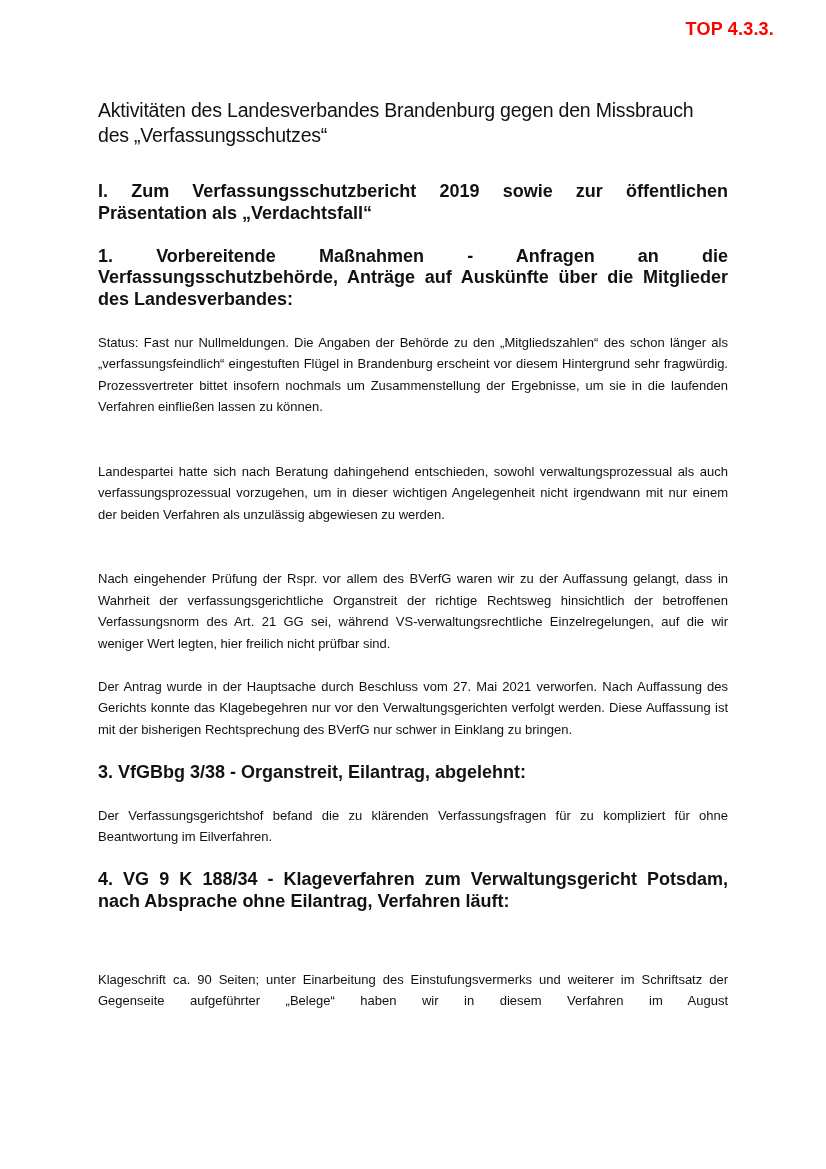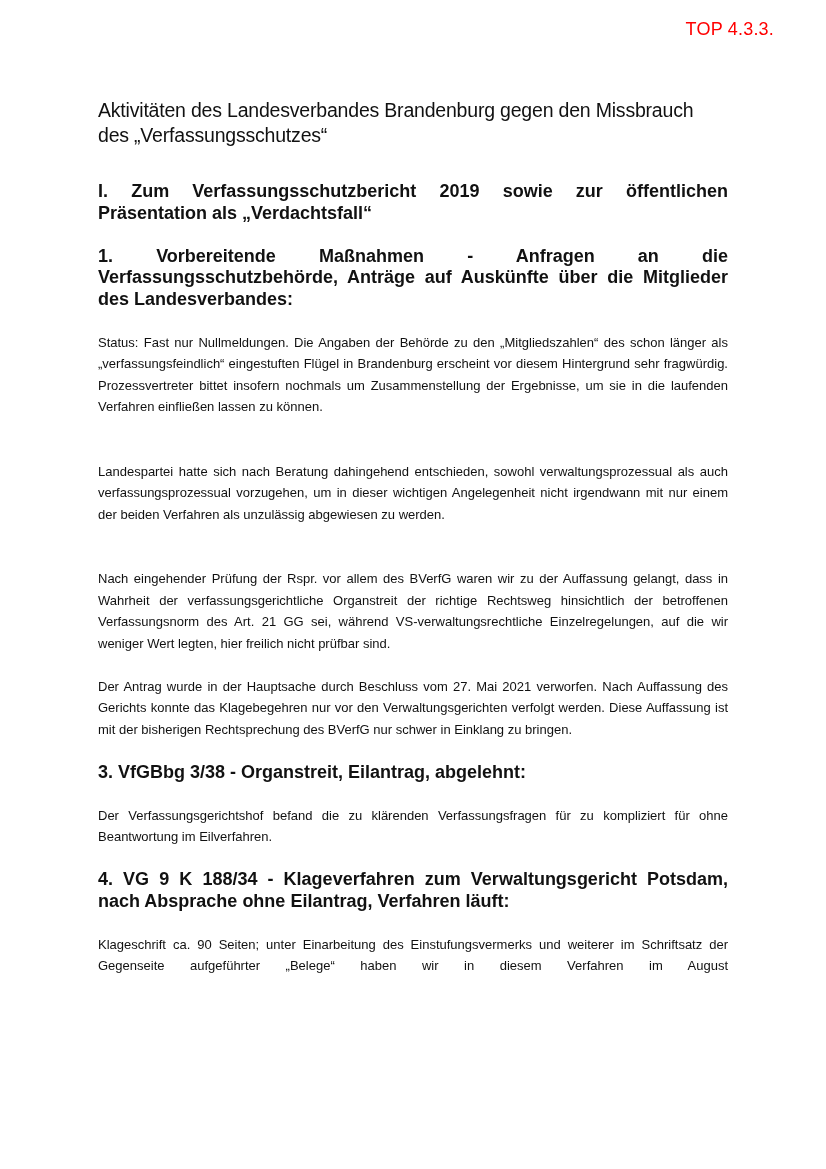--- a/index.html
+++ b/index.html
@@ -13,21 +13,21 @@
       position: relative;
       overflow: hidden;
       font-family: "Liberation Sans", sans-serif;
       color: #111111;
     }
     .top-label {
       position: absolute;
       top: 19px;
       right: 52px;
       color: #ff0000;
-      font-weight: normal;
+      font-weight: bold;
       font-size: 18px;
       letter-spacing: 0.2px;
     }
     .page {
       position: absolute;
       left: 98px;
       top: 98px;
       width: 630px;
     }
     .doc-title {
@@ -50,20 +50,21 @@
     .para {
       font-size: 13px;
       line-height: 21.5px;
       text-align: justify;
       margin: 0;
     }
     .gap-title { height: 33px; }
     .gap { height: 21.5px; }
     .para.last-line-justify {
       text-align-last: justify;
+      margin-top: 35px;
     }
   </style>
 </head>
 <body>
 
 <div class="top-label">TOP 4.3.3.</div>
 
 <div class="page">
   <h1 class="doc-title">Aktivitäten des Landesverbandes Brandenburg gegen den Missbrauch des „Verfassungsschutzes“</h1>
 

